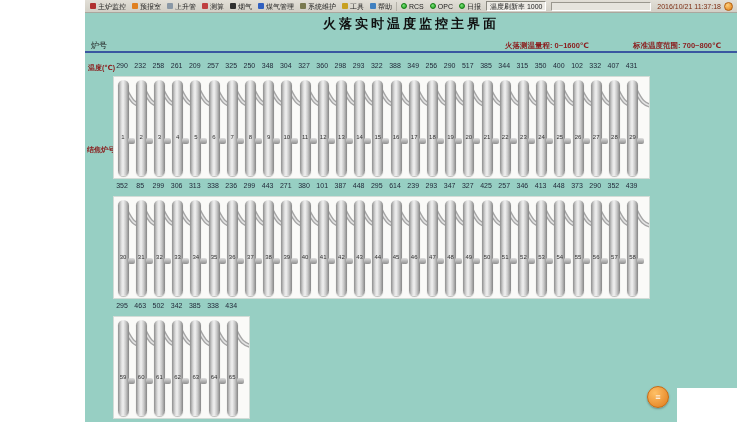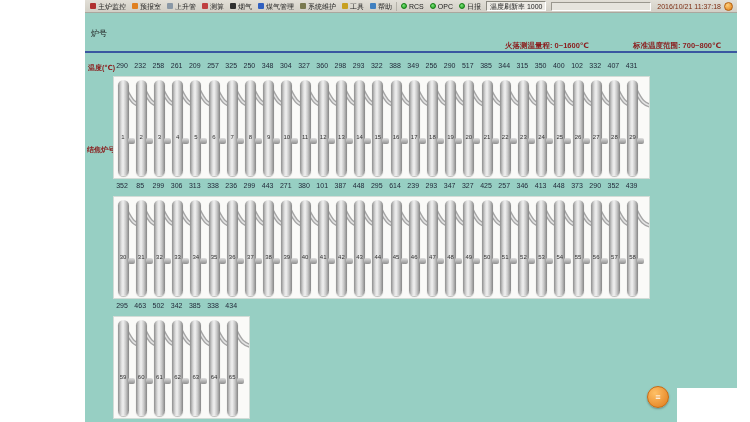--- a/index.html
+++ b/index.html
@@ -18,21 +18,21 @@
   .tb-light { display: inline-flex; align-items: center; gap: 2px; padding: 0 3px; }
   .dot { width: 6px; height: 6px; border-radius: 50%; background: radial-gradient(circle at 35% 30%, #7be37b, #1f9e1f); border: 1px solid #0f7a0f; flex: none; }
   .tb-box { background: #eceae4; border: 1px solid; border-color: #8a887f #fff #fff #8a887f; padding: 0 3px; margin: 0 2px; height: 10px; line-height: 9px; }
   .tb-fill { flex: 1 1 auto; height: 9px; margin: 0 3px; background: #e6e4dd; border: 1px solid; border-color: #9a978e #fff #fff #9a978e; }
   .tb-date { color: #7c2d12; padding: 0 3px; font-size: 7px; }
   .tb-orb { width: 9px; height: 9px; border-radius: 50%; background: radial-gradient(circle at 35% 30%, #ffcf7a, #dd7b16); border: 1px solid #b35f0e; flex: none; margin-right: 2px; }
 
   
   .title { position: absolute; top: 15px; left: 0; width: 100%; text-align: center;
     font-size: 13px; font-weight: bold; color: #101010; letter-spacing: 3px; }
-  .furnace-label { position: absolute; left: 6px; top: 28px; font-size: 8px; color: #1a1a1a; }
+  .furnace-label { position: absolute; left: 6px; top: 40px; font-size: 8px; color: #1a1a1a; }
   .furnace-select { position: absolute; left: 30px; top: 32px; width: 90px; height: 15px;
     font-size: 8px; font-family: inherit; border: 1px solid #7f9db9; background: #ffffff; }
   .info { position: absolute; top: 41px; font-size: 7.5px; font-weight: bold; color: #8b2020; }
   .info.range { left: 420px; }
   .info.standard { left: 548px; }
   .header-divider { position: absolute; top: 51px; left: 0; width: 100%; height: 2px; background: #3a57a0; }
 
   
   .axis-label { position: absolute; font-size: 7px; font-weight: bold; color: #8b2020; }
   .temp-axis { left: 3px; top: 63px; }
@@ -116,20 +116,21 @@
             <i class="dot"></i>
             <span>日报</span>
           </span>
         </span>
       <span class="tb-box">温度刷新率 1000</span>
       <span class="tb-fill"></span>
       <span class="tb-date">2016/10/21 11:37:18</span>
       <span class="tb-orb"></span>
     </div>
 
+    <div class="title">火落实时温度监控主界面</div>
 
     <span class="furnace-label">炉号</span>
 
     <span class="info range">火落测温量程: 0~1600℃</span>
     <span class="info standard">标准温度范围: 700~800℃</span>
     <div class="header-divider"></div>
 
     <span class="axis-label temp-axis">温度(℃)</span>
     <span class="axis-label oven-axis">结焦炉号</span>
 

